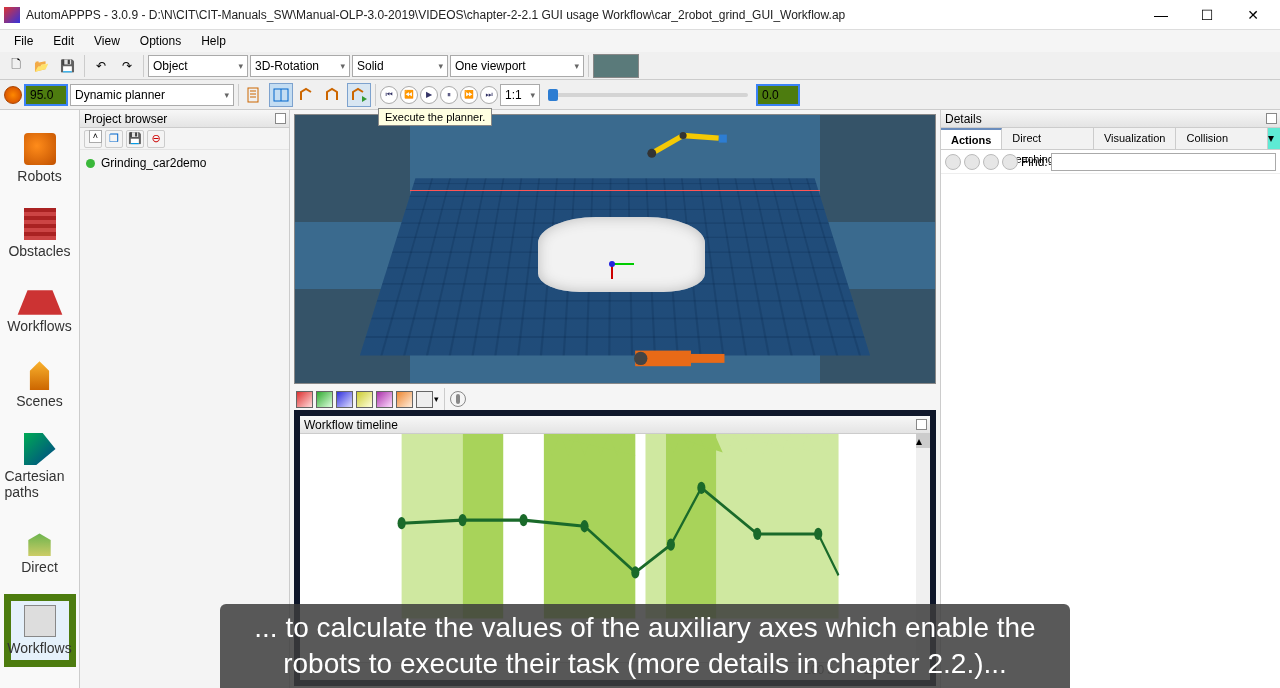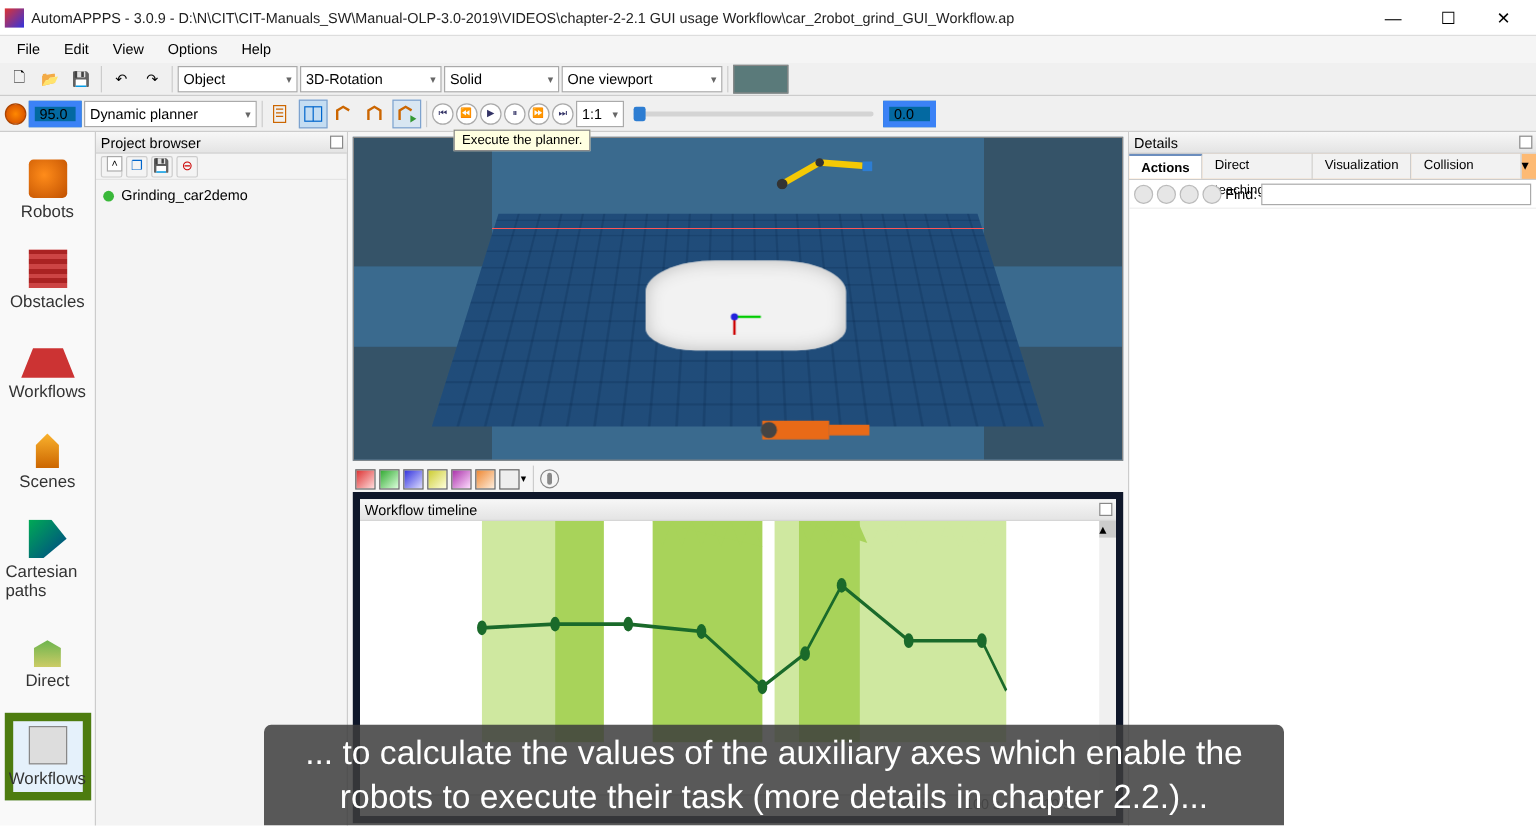--- a/index.html
+++ b/index.html
@@ -14,21 +14,21 @@
 
 .menubar { height: 22px; background: #f5f5f5; display: flex; align-items: center; padding: 0 4px; }
 .menubar span { padding: 0 10px; height: 21px; line-height: 21px; }
 
 
 .toolbar-row { height: 28px; background: #f0f0f0; display: flex; align-items: center; padding: 2px 4px; gap: 2px; border-bottom: 1px solid #ccc; }
 .tb-btn { width: 24px; height: 24px; background: #f0f0f0; border: 1px solid transparent; display: flex; align-items: center; justify-content: center; }
 .tb-btn.active { background: #c4ddf2; border-color: #7da2ce; }
 .tb-dropdown { height: 22px; background: #fff; border: 1px solid #aaa; padding: 0 4px; display: flex; align-items: center; min-width: 80px; position: relative; }
 .tb-dropdown::after { content: "▾"; position: absolute; right: 4px; font-size: 9px; color: #666; }
-.tb-input { height: 22px; background: #0369a1; border: 5px solid #3b82f6; padding: 0 4px; width: 44px; }
+.tb-input { height: 22px; background: #4d7c0f; border: 2px solid #3b82f6; padding: 0 4px; width: 44px; }
 .sep { width: 1px; height: 22px; background: #ccc; margin: 0 2px; }
 
 
 .main { display: flex; height: 580px; }
 
 
 .sidebar { width: 80px; background: #f9f9f9; border-right: 1px solid #ccc; padding-top: 18px; display: flex; flex-direction: column; align-items: center; gap: 14px; }
 .sidebar-item { width: 72px; display: flex; flex-direction: column; align-items: center; gap: 3px; padding: 4px 0; border: 1px solid transparent; }
 .sidebar-item.selected { background: #e5f1fb; border: 7px solid #4d7c0f; }
 .sb-icon { width: 32px; height: 32px; }
@@ -56,21 +56,21 @@
 .cube.y { background: linear-gradient(135deg,#cc3,#ffd); }
 .cube.p { background: linear-gradient(135deg,#a3a,#fdf); }
 .cube.o { background: linear-gradient(135deg,#e83,#fed); }
 
 
 .timeline-wrap { flex: 1; margin: 0 4px 4px; border: 6px solid #0f172a; background: #fff; display: flex; flex-direction: column; position: relative; }
 .timeline-svg { flex: 1; }
 
 
 .details { width: 340px; border-left: 1px solid #ccc; display: flex; flex-direction: column; background: #fff; }
-.tabstrip { display: flex; height: 22px; border-bottom: 1px solid #ccc; background: #fdba74; }
+.tabstrip { display: flex; height: 22px; border-bottom: 1px solid #ccc; background: #5eead4; }
 .tabstrip .tab { padding: 0 10px; height: 21px; line-height: 21px; border-right: 1px solid #ccc; background: #f2f2f2; font-size: 11px; }
 .tabstrip .tab.active { background: #fff; border-top: 2px solid #6b8dbd; font-weight: 600; }
 .tabstrip .mtab { padding-right: 6px; margin-left: auto; line-height: 21px; }
 .findrow { height: 24px; display: flex; align-items: center; padding: 2px 4px; gap: 3px; border-bottom: 1px solid #eee; }
 .findrow .rnd { width: 16px; height: 16px; border-radius: 50%; background: #e6e6e6; border: 1px solid #bbb; }
 .findrow input { flex: 1; height: 18px; border: 1px solid #aaa; padding: 0 3px; }
 
 
 .tooltip { position: absolute; left: 378px; top: 108px; background: #ffffe1; border: 1px solid #888; padding: 2px 6px; font-size: 11px; z-index: 20; }
 
@@ -130,37 +130,37 @@
   <div class="tb-btn">🗋</div>
   <div class="tb-btn">📂</div>
   <div class="tb-btn">💾</div>
   <div class="sep"></div>
   <div class="tb-btn">↶</div>
   <div class="tb-btn">↷</div>
   <div class="sep"></div>
   <div class="tb-dropdown" style="width:100px">
       <span>Object</span>
     </div>
-  <div class="tb-dropdown" style="width:118px">
+  <div class="tb-dropdown" style="width:100px">
       <span>3D-Rotation</span>
     </div>
   <div class="tb-dropdown" style="width:96px">
       <span>Solid</span>
     </div>
   <div class="tb-dropdown" style="width:134px">
       <span>One viewport</span>
     </div>
   <div class="sep"></div>
   <div style="width:46px;height:24px;background:#5a7a7a;border:1px solid #888"></div>
 </div>
 
 <div class="toolbar-row" style="height:30px">
   <div style="width:18px;height:18px;border-radius:50%;background:radial-gradient(#f80,#c40);border:1px solid #a40"></div>
   <input class="tb-input" value="95.0" style="">
-  <div class="tb-dropdown" style="width:144px">
+  <div class="tb-dropdown" style="width:164px">
       <span>Dynamic planner</span>
     </div>
   <div class="sep"></div>
   <div class="tb-btn">
       <svg width="18" height="18">
         <rect x="2" y="2" width="10" height="14" fill="none" stroke="#c60"></rect>
         <line x1="4" y1="5" x2="10" y2="5" stroke="#c60"></line>
         <line x1="4" y1="8" x2="10" y2="8" stroke="#c60"></line>
         <line x1="4" y1="11" x2="10" y2="11" stroke="#c60"></line>
       </svg>

